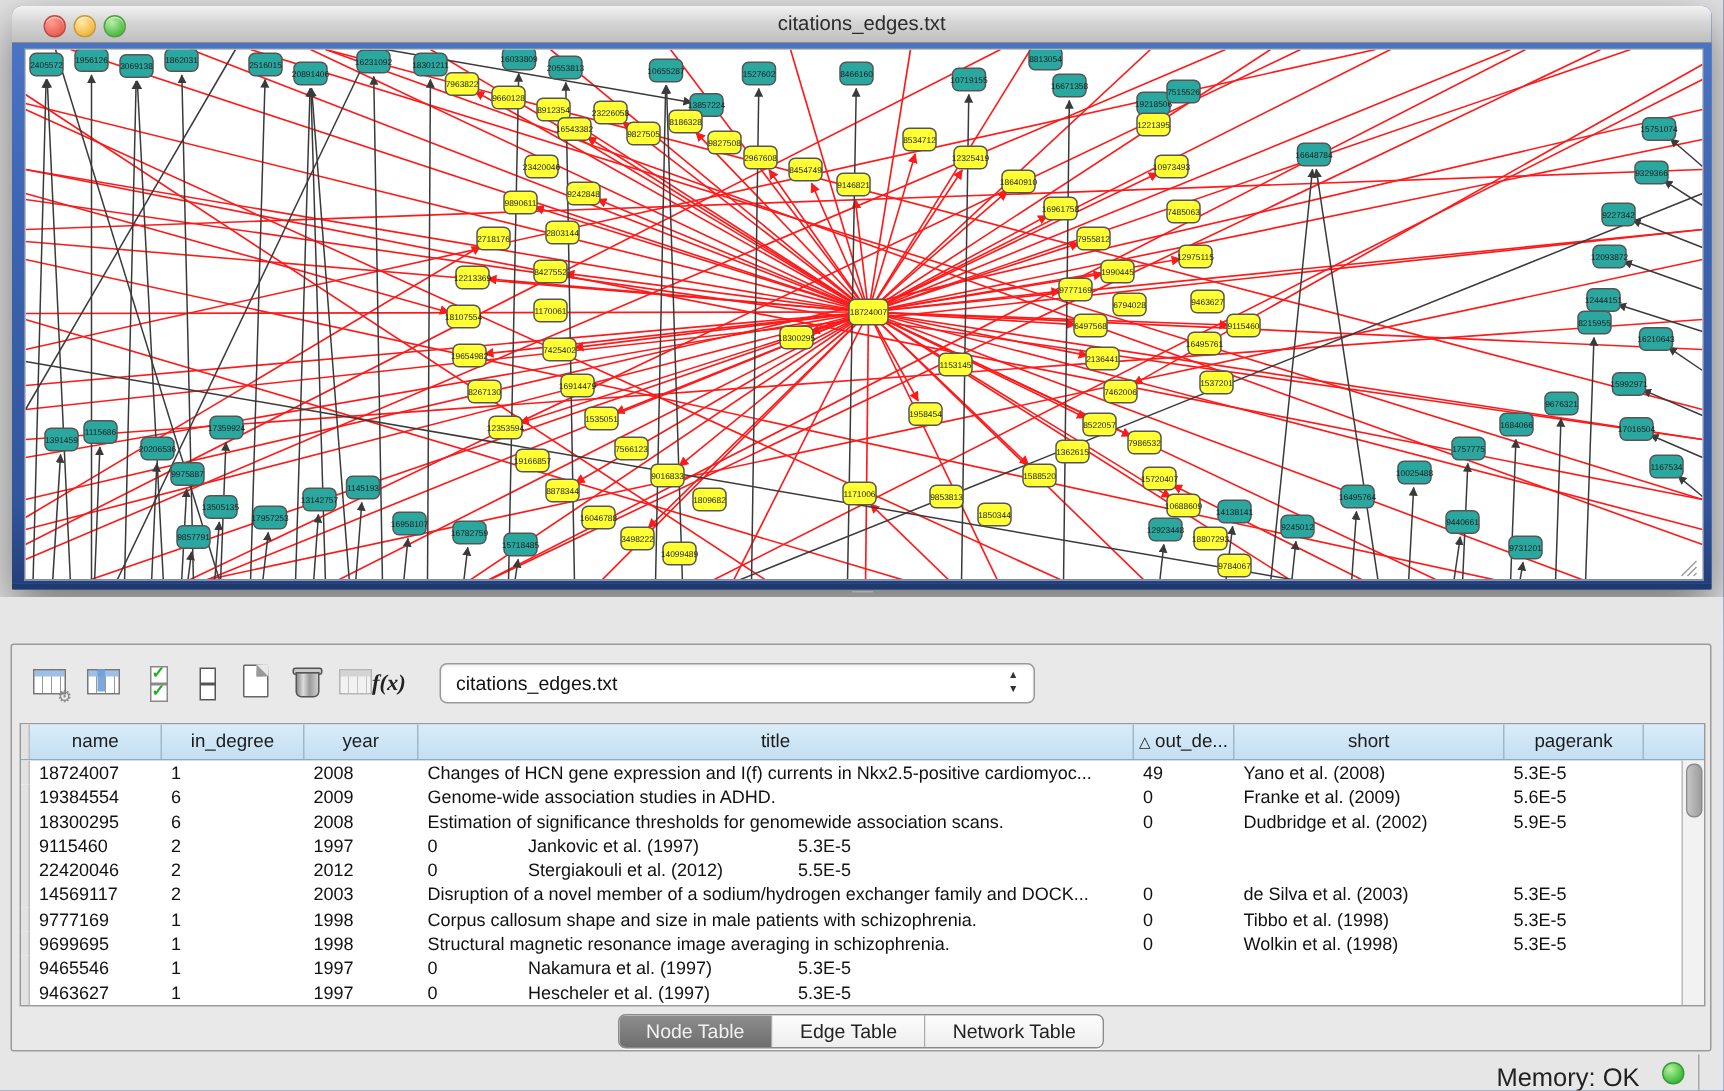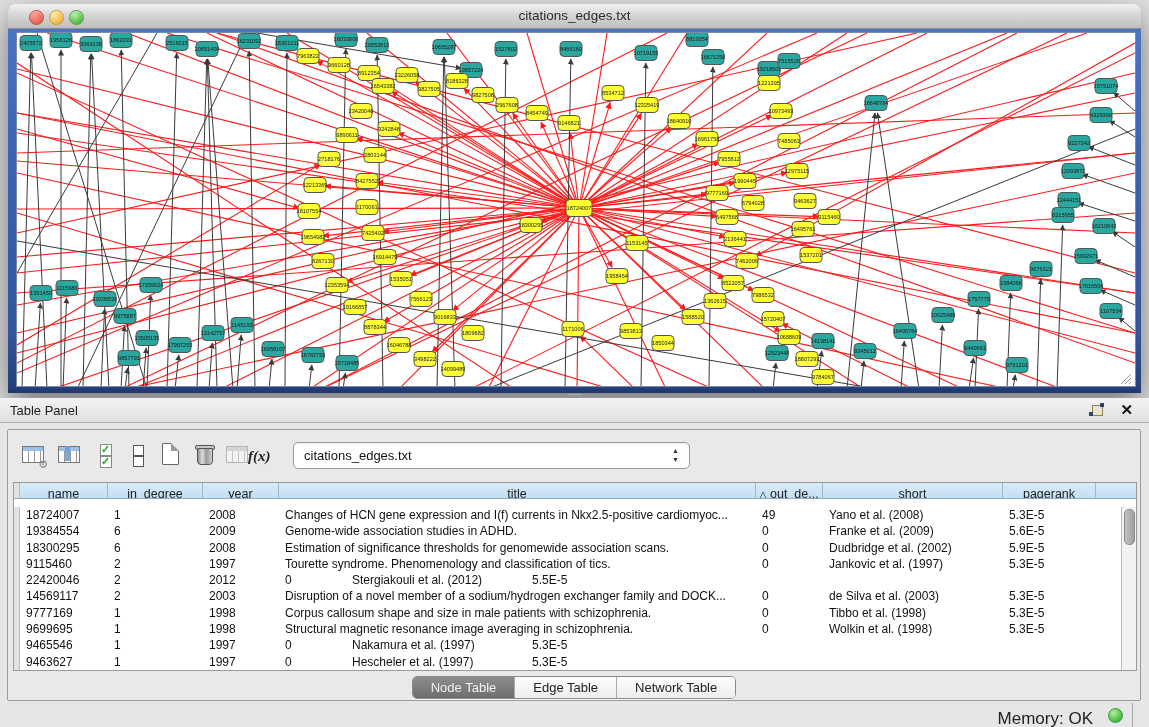--- a/index.html
+++ b/index.html
@@ -77,21 +77,21 @@
   .trash-lid{position:absolute;left:5px;top:5px;width:18px;height:3px;background:#c9c9c9;border:1px solid #555;border-radius:2px;}
   .fx{position:absolute;top:8px;font-size:15px;font-style:italic;font-family:"Liberation Serif",serif;font-weight:bold;color:#222;}
   .combo{
     position:absolute;left:285px;top:6px;width:395px;height:25px;background:#fff;
     border:1px solid #9a9a9a;border-radius:5px;box-shadow:inset 0 1px 2px rgba(0,0,0,.08);
   }
   .combo-text{position:absolute;left:10px;top:5px;font-size:13px;color:#111;}
   .combo-arrows{position:absolute;right:10px;top:3px;font-size:7px;color:#333;line-height:9px;text-align:center;}
   
   .tbl{position:absolute;left:5px;top:52px;width:1124px;height:189px;border:1px solid #9a9a9a;background:#fff;box-sizing:border-box;}
-  .tbl-header{display:flex;height:16px;background:linear-gradient(#d9ecf9,#c3dff2);border-bottom:1px solid #8fa9bd;box-sizing:border-box;}
+  .tbl-header{display:flex;height:24px;background:linear-gradient(#d9ecf9,#c3dff2);border-bottom:1px solid #8fa9bd;box-sizing:border-box;}
   .th{box-sizing:border-box;border-right:1px solid #9fb8c9;font-size:12.5px;color:#1c1c1c;text-align:center;line-height:23px;overflow:hidden;white-space:nowrap;}
   .th .sort{font-size:10px;margin-right:3px;}
   .gutter{width:6px;background:#e2e2e2;border-right:1px solid #bdbdbd;box-sizing:border-box;flex:none;}
   .tbl-body{position:absolute;left:0;top:24px;right:15px;bottom:0;overflow:hidden;}
   .tr{display:flex;height:16.3px;background:#fff;}
   .td{box-sizing:border-box;font-size:12px;color:#111;line-height:16.3px;padding:0 0 0 6px;overflow:hidden;white-space:nowrap;}
   .vscroll{position:absolute;right:0;top:24px;bottom:0;width:15px;background:#f2f2f2;border-left:1px solid #bbb;box-sizing:border-box;}
   .vthumb{position:absolute;left:2px;top:2px;width:9px;height:34px;border-radius:5px;background:linear-gradient(90deg,#c4c4c4,#9e9e9e);border:1px solid #8b8b8b;}
   
   .tabs{position:absolute;left:0;right:0;top:246px;text-align:center;}
@@ -785,29 +785,20 @@
         </svg>
       </div>
   </div>
 </div>
 
 <div class="splitter">
     <div class="grip"></div>
   </div>
 
 <div class="table-panel">
-  <div class="panel-header">
-    <div class="panel-title">Table Panel</div>
-    <div class="float-btn">
-      <div class="sq-main"></div>
-        <div class="sq-a"></div>
-        <div class="sq-b"></div>
-    </div>
-    <div class="close-btn">✕</div>
-  </div>
 
   <div class="panel-body">
 
     <div class="toolbar">
       <div class="tb-icon" style="left:10px">
         <div class="grid-ic"></div>
           <div class="gear">⚙</div>
       </div>
       <div class="tb-icon" style="left:46px">
         <div class="grid-ic"></div>
@@ -881,21 +872,20 @@
             <div class="td" style="width:477px">Estimation of significance thresholds for genomewide association scans.</div>
             <div class="td" style="width:67px">0</div>
             <div class="td" style="width:180px">Dudbridge et al. (2002)</div>
             <div class="td" style="width:93px">5.9E-5</div>
           </div>
           <div class="tr">
             <div class="gutter"></div>
             <div class="td" style="width:88px">9115460</div>
             <div class="td" style="width:95px">2</div>
             <div class="td" style="width:76px">1997</div>
-            <div class="td" style="width:477px">Tourette syndrome. Phenomenology and classification of tics.</div>
             <div class="td" style="width:67px">0</div>
             <div class="td" style="width:180px">Jankovic et al. (1997)</div>
             <div class="td" style="width:93px">5.3E-5</div>
           </div>
           <div class="tr">
             <div class="gutter"></div>
             <div class="td" style="width:88px">22420046</div>
             <div class="td" style="width:95px">2</div>
             <div class="td" style="width:76px">2012</div>
             <div class="td" style="width:67px">0</div>

